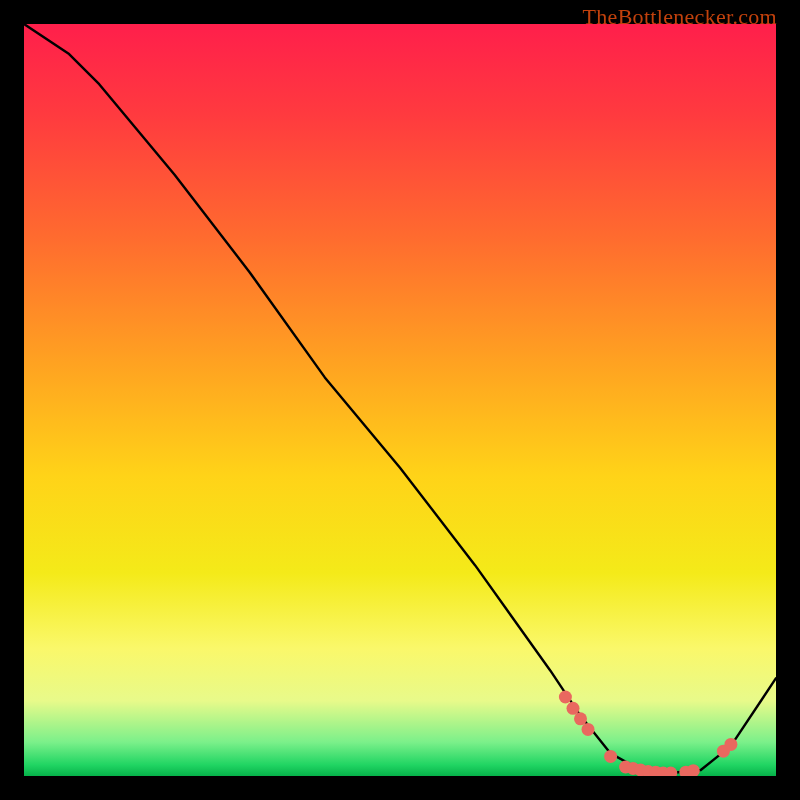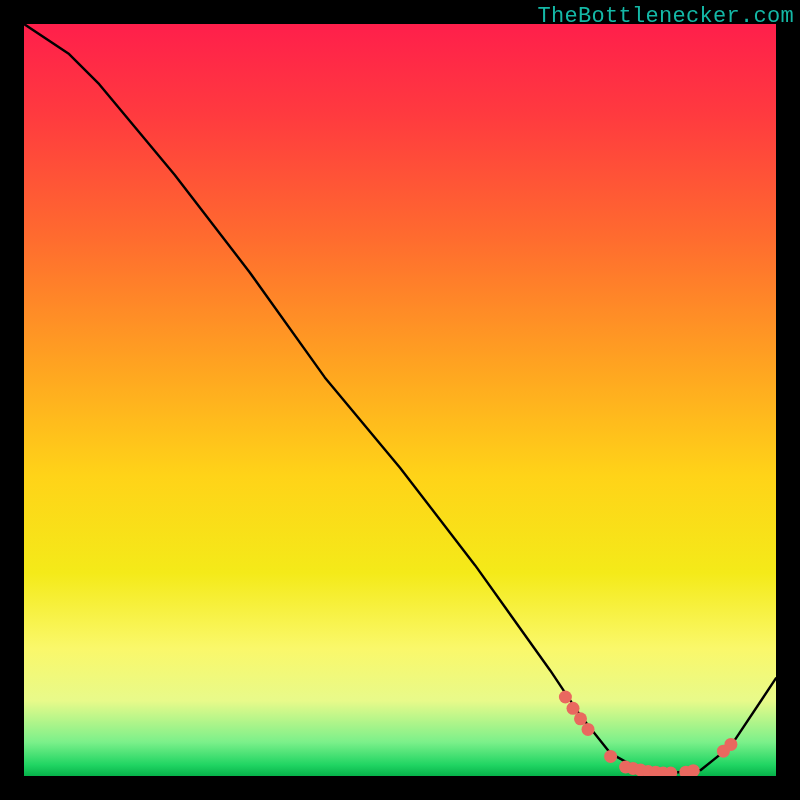--- a/index.html
+++ b/index.html
@@ -12,24 +12,24 @@
   }
   .frame {
     position: relative;
     width: 800px;
     height: 800px;
     background: #000;
   }
   .watermark {
     position: absolute;
     top: 4px;
-    right: 6px;
-    font-family: Liberation Mono, monospace;
+    right: 23px;
+    font-family: Liberation Serif, serif;
     font-size: 22px;
-    color: #14b8a6;
+    color: #c2410c;
     letter-spacing: 0.3px;
   }
   .plot {
     position: absolute;
     left: 24px;
     top: 24px;
     width: 752px;
     height: 752px;
   }
   svg {

